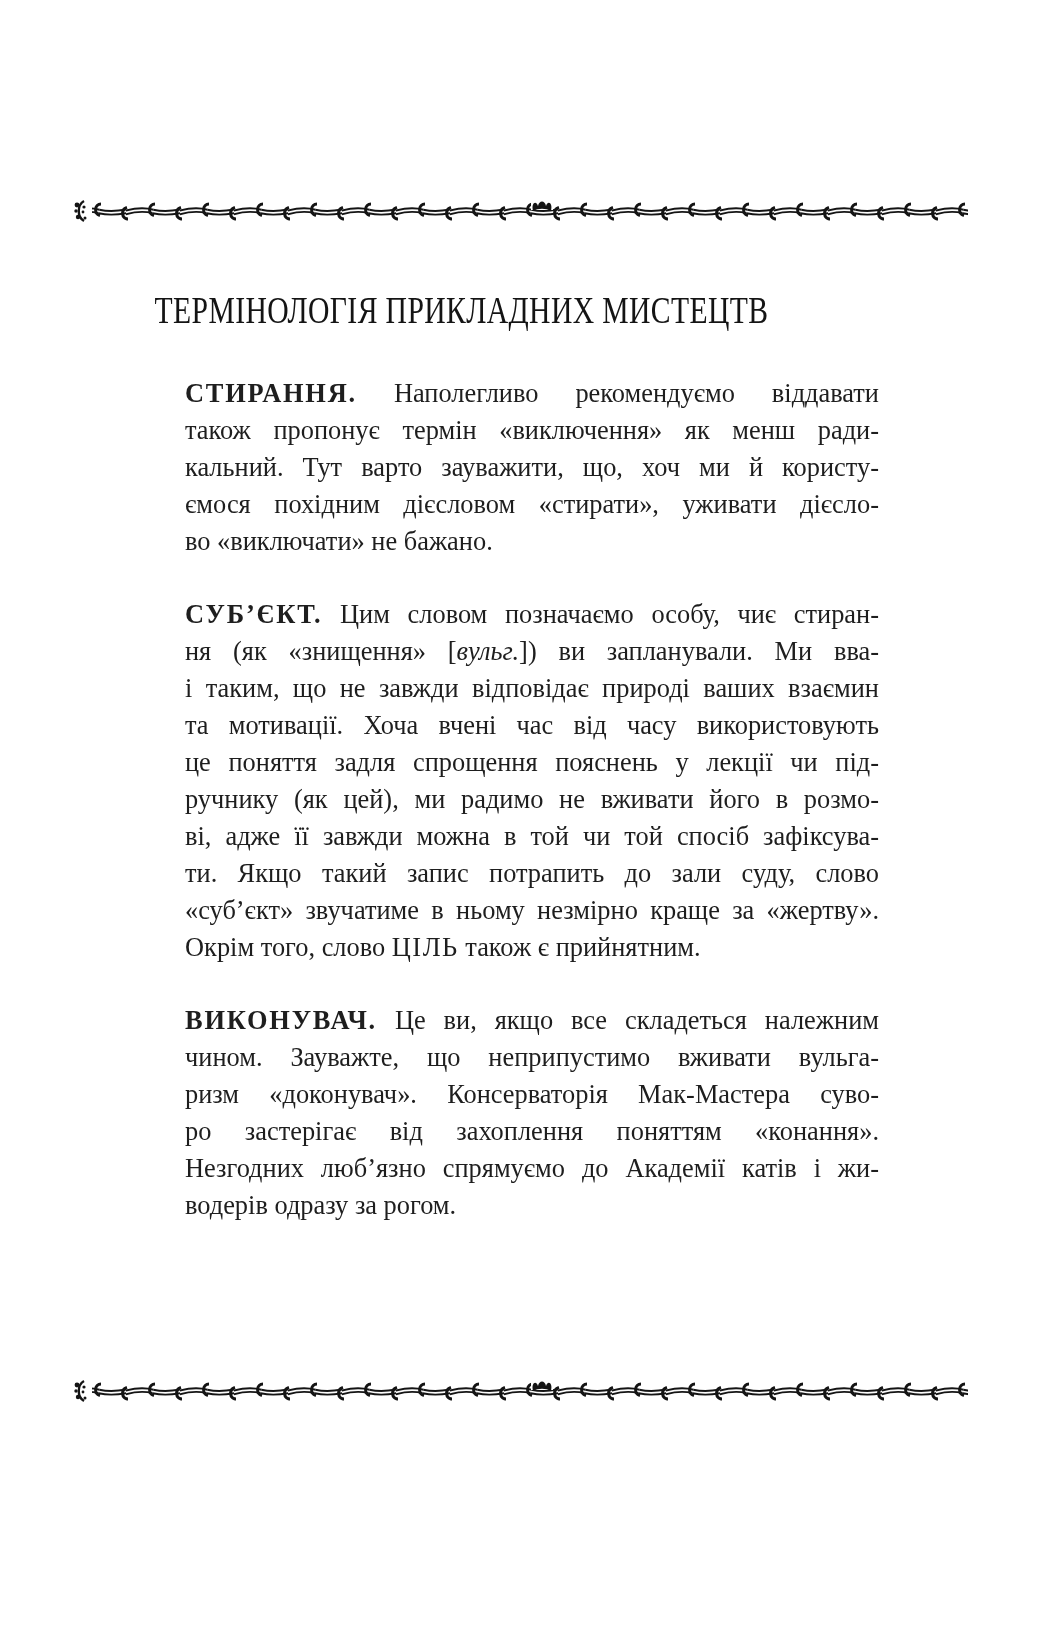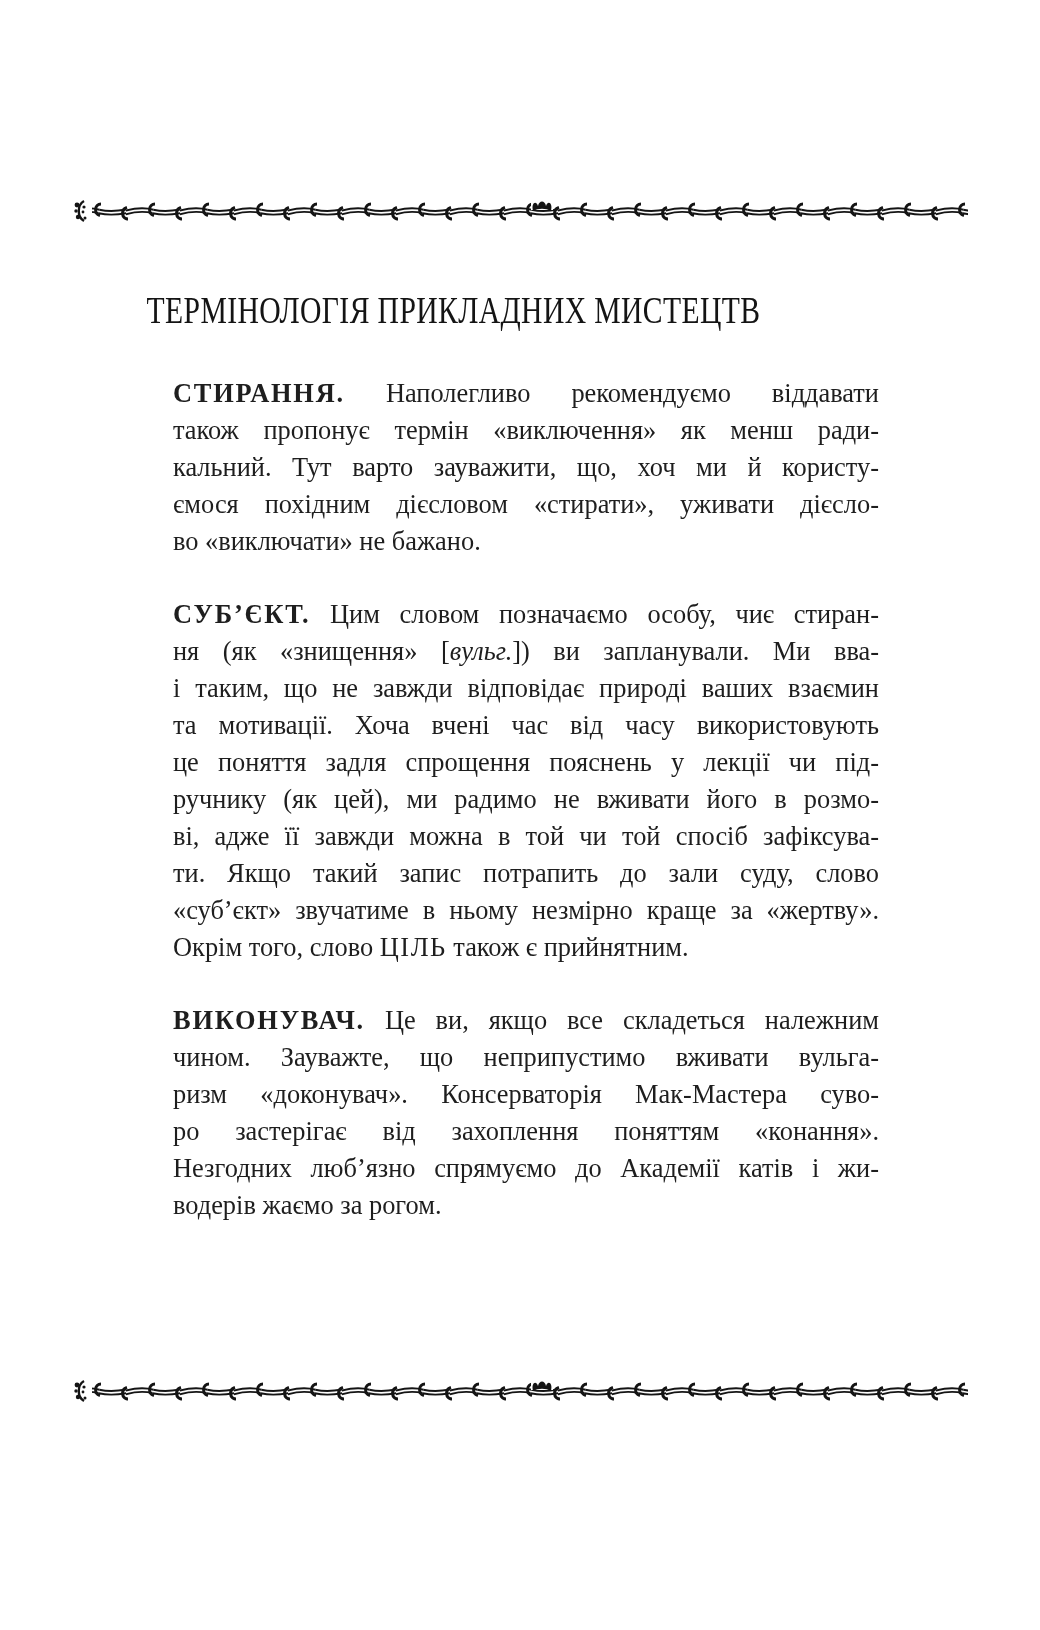--- a/index.html
+++ b/index.html
@@ -5,32 +5,32 @@
   html,body { margin:0; padding:0; background:#ffffff; }
   .page {
     position:relative; width:1040px; height:1630px; background:#ffffff;
     font-family:"Liberation Serif", serif; color:#1c1c1c; overflow:hidden;
   }
   .rule { position:absolute; left:72px; width:896px; height:26px; }
   .rule-top { top:198px; }
   .rule-bottom { top:1378px; }
   .title {
     position:absolute; top:291px; left:0; width:908px; margin:0;
-    text-align:center; font-weight:normal; color:#141414;
+    text-align:center; font-weight:normal; color:#141414;padding-left:8px;
   }
   .title-inner {
     display:inline-block; font-size:38px; line-height:38px; letter-spacing:0.5px;
     transform:scaleX(0.78); transform-origin:center; white-space:nowrap;
   }
   .text {
     position:absolute; left:173px; top:375px; width:706px;
     font-size:26.4px; line-height:37px; color:#1e1e1e;
   }
   .para { margin:0 0 36px 0; }
-  .line { text-align:justify; text-align-last:justify; -moz-text-align-last:justify; }
+  .line { text-align:justify; text-align-last:justify;margin-left:12px; -moz-text-align-last:justify; }
   .para .line:last-child { text-align-last:left; -moz-text-align-last:left; }
   .seg-lead { font-weight:bold; letter-spacing:1.8px; }
   .seg-b    { font-weight:normal; letter-spacing:1.5px; }
   .seg-i    { font-style:italic; }
   .seg-n    { }
   svg .ink { fill:#141414; }
 </style>
 </head>
 <body>
 
@@ -87,21 +87,21 @@
         <div class="line"><span class="seg-n">ти. Якщо такий запис потрапить до зали суду, слово</span></div>
         <div class="line"><span class="seg-n">«суб’єкт» звучатиме в ньому незмірно краще за «жертву».</span></div>
         <div class="line"><span class="seg-n">Окрім того, слово </span><span class="seg-b">ЦІЛЬ</span><span class="seg-n"> також є прийнятним.</span></div>
       </div>
       <div class="para">
         <div class="line"><span class="seg-lead">ВИКОНУВАЧ.</span><span class="seg-n"> Це ви, якщо все складеться належним</span></div>
         <div class="line"><span class="seg-n">чином. Зауважте, що неприпустимо вживати вульга-</span></div>
         <div class="line"><span class="seg-n">ризм «доконувач». Консерваторія Мак-Мастера суво-</span></div>
         <div class="line"><span class="seg-n">ро застерігає від захоплення поняттям «конання».</span></div>
         <div class="line"><span class="seg-n">Незгодних люб’язно спрямуємо до Академії катів і жи-</span></div>
-        <div class="line"><span class="seg-n">водерів жаємо за рогом.</span></div>
+        <div class="line"><span class="seg-n">водерів одразу за рогом.</span></div>
       </div>
     </div>
 
   <div class="rule rule-bottom">
     <svg width="896" height="26" viewBox="0 0 896 26">
       <g>
         <path d="M12 3 C5 7 5 19 12 23" fill="none" stroke="#141414" stroke-width="2.4"></path>
         <circle class="ink" cx="5" cy="7" r="2.4"></circle>
           <circle class="ink" cx="12" cy="9" r="1.6"></circle>
         <circle class="ink" cx="4" cy="13" r="1.7"></circle>

